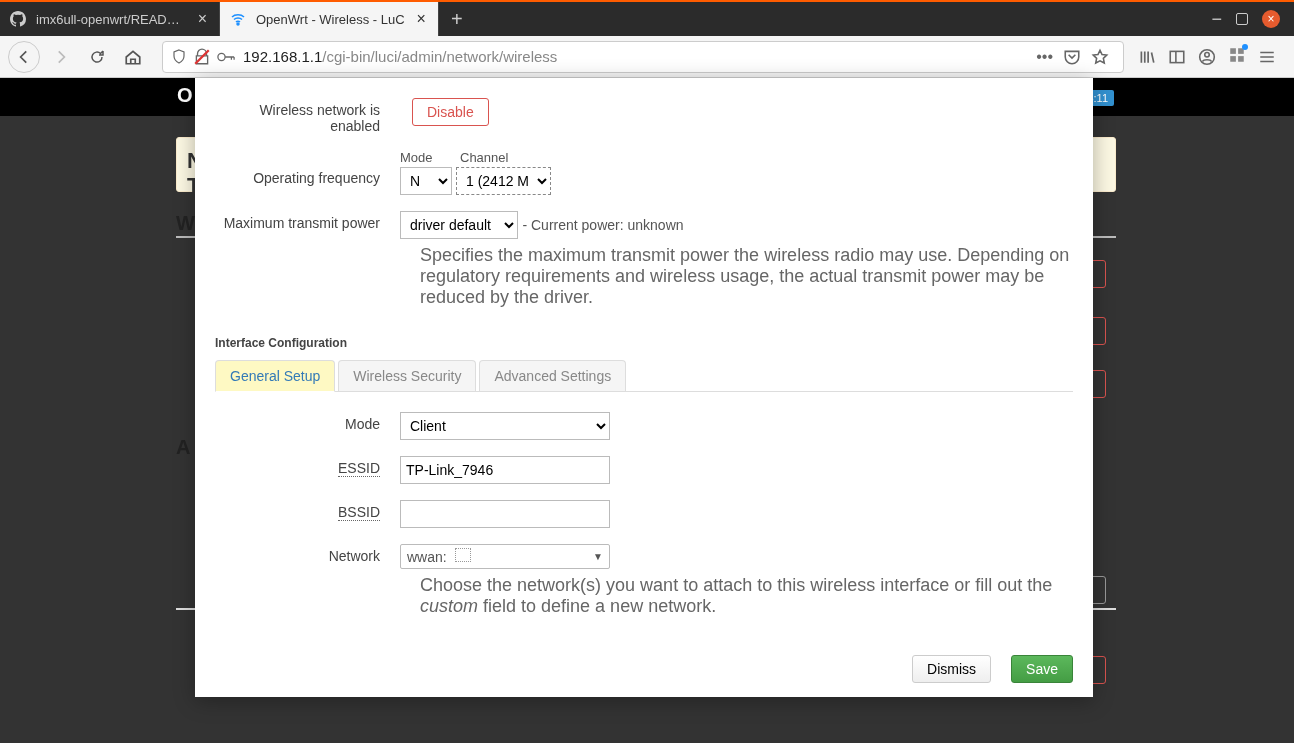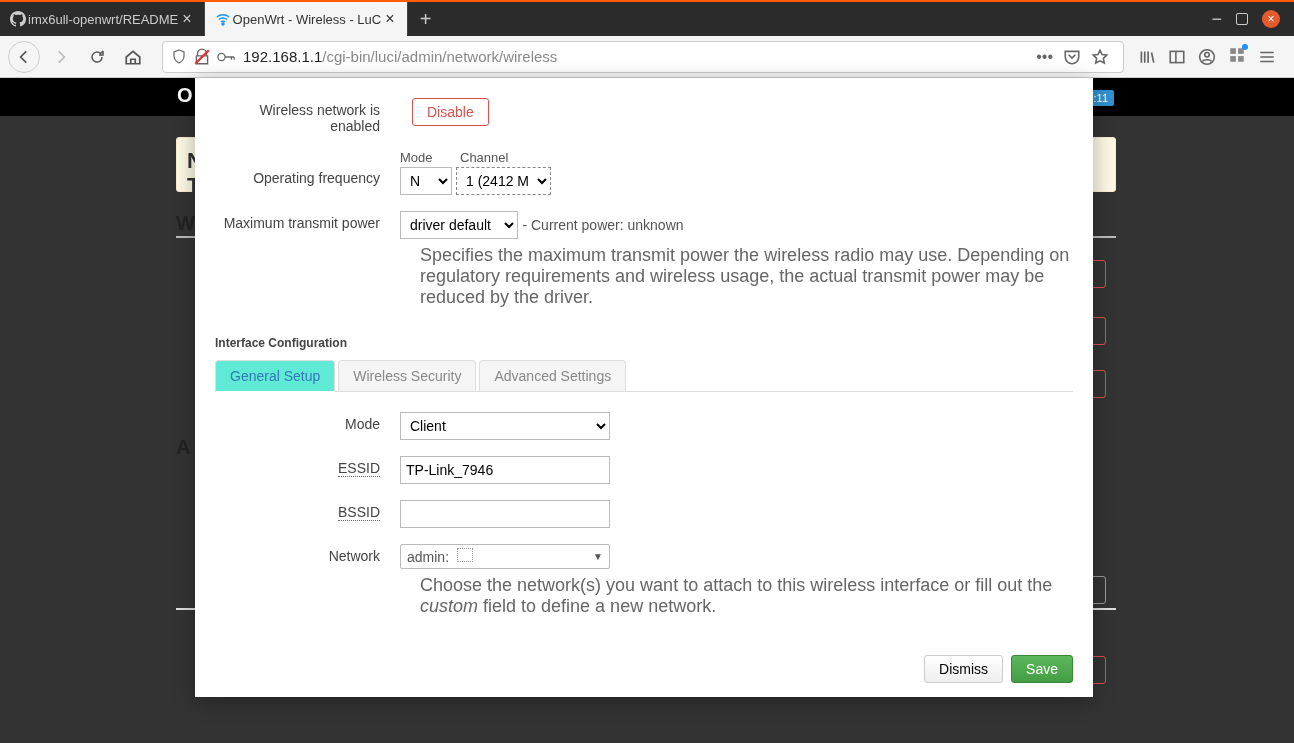--- a/index.html
+++ b/index.html
@@ -1,20 +1,20 @@
 <!DOCTYPE html>
 <html><head>
 <meta charset="utf-8">
 <style>
 * { margin: 0; padding: 0; box-sizing: border-box; font-family: Arial, sans-serif; }
 body { background: #0a0a0a; width: 1294px; height: 743px; overflow: hidden; position: relative; }
 
 
 .browser-chrome { background: #2b2b2b; height: 36px; display: flex; align-items: stretch; border-top: 2px solid #ff5c00; }
-.tab { display: flex; align-items: center; padding: 0 10px; color: #ccc; font-size: 13px; min-width: 200px; max-width: 220px; border-right: 1px solid #444; position: relative; gap: 2px; }
+.tab { display: flex; align-items: center; padding: 0 10px; color: #ccc; font-size: 13px; min-width: 200px; max-width: 220px; border-right: 1px solid #444; position: relative; gap: 10px; }
 .tab.active { background: #f5f5f5; color: #333; }
 .tab .favicon { width: 16px; height: 16px; display: inline-flex; align-items: center; justify-content: center; }
 .tab .tab-title { white-space: nowrap; overflow: hidden; text-overflow: ellipsis; flex: 1; }
 .tab .tab-close { font-size: 16px; cursor: pointer; padding: 0 2px; }
 .new-tab { display: flex; align-items: center; justify-content: center; width: 36px; color: #ccc; font-size: 20px; cursor: pointer; }
 .window-controls { margin-left: auto; display: flex; align-items: center; gap: 14px; padding-right: 14px; }
 .win-btn { width: 18px; height: 18px; border-radius: 50%; display: flex; align-items: center; justify-content: center; cursor: pointer; }
 .win-min { color: #ccc; font-size: 18px; }
 .win-max { width: 12px; height: 12px; border: 1.5px solid #ccc; border-radius: 2px; }
 .win-close { background: #e55b2e; color: white; font-size: 12px; }
@@ -57,26 +57,26 @@
 select.mode { width: 210px; }
 input.essid { width: 210px; }
 
 .hint { color: #666; font-size: 18px; margin-top: 6px; }
 .hint-pad { padding-left: 20px; }
 
 .section-title { font-size: 12px; font-weight: bold; color: #444; margin: 28px 0 10px 0; }
 
 .tabs { display: flex; border-bottom: 1px solid #ddd; margin-bottom: 20px; }
 .tab-btn { padding: 7px 14px; font-size: 14px; color: #888; background: #f5f5f5; border: 1px solid #ddd; border-bottom: none; border-radius: 4px 4px 0 0; margin-right: 3px; cursor: pointer; }
-.tab-btn.active { background: #5eead4; color: #337ab7; border-bottom: 1px solid #fff; margin-bottom: -1px; }
+.tab-btn.active { background: #fef9c3; color: #337ab7; border-bottom: 1px solid #fff; margin-bottom: -1px; }
 
 .network-select { display: inline-flex; align-items: center; border: 1px solid #bbb; border-radius: 2px; padding: 3px 6px; width: 210px; font-size: 14px; color: #555; background: #fff; justify-content: space-between; }
 .net-icon { width: 16px; height: 14px; border: 1px dotted #999; display: inline-block; margin-left: 4px; }
 
-.modal-footer { text-align: right; margin-top: 38px; display: flex; justify-content: flex-end; gap: 8px; }
+.modal-footer { text-align: right; margin-top: 38px; display: flex; justify-content: flex-end; gap: 20px; }
 
 .bg-letter { position: absolute; color: #333; font-size: 22px; font-weight: bold; }
 .bg-n { left: 187px; top: 70px; }
 .bg-t { left: 187px; top: 95px; }
 .bg-w { left: 176px; top: 134px; font-size: 20px; color: #222; }
 .bg-a { left: 176px; top: 358px; font-size: 20px; color: #222; }
 .bg-strip { position: absolute; left: 176px; width: 940px; background: #fcf8e3; border: 1px solid #faebcc; height: 55px; top: 59px; border-radius: 3px; }
 .bg-hr { position: absolute; left: 176px; width: 940px; border-top: 2px solid #bbb; }
 .bg-btn-outline { position: absolute; right: 188px; border: 1px solid #d9534f; border-radius: 3px; height: 28px; }
 
@@ -268,21 +268,21 @@
       <div class="form-label"><span class="dotted">BSSID</span></div>
       <div class="form-control">
         <input type="text" class="essid" value="" style="">
       </div>
     </div>
 
     <div class="form-row" style="margin-bottom:4px">
       <div class="form-label">Network</div>
       <div class="form-control">
         <div class="network-select">
-          <span><span>admin:</span> <span class="net-icon"></span></span>
+          <span><span>wwan:</span> <span class="net-icon"></span></span>
           <span style="font-size:10px">▼</span>
         </div>
         <div class="hint hint-pad">
           <span>Choose the network(s) you want to attach to this wireless interface or fill out the </span><span style="font-style:italic">custom</span><span> field to define a new network.</span>
         </div>
       </div>
     </div>
 
     <div class="modal-footer">
       <button class="btn">Dismiss</button>

